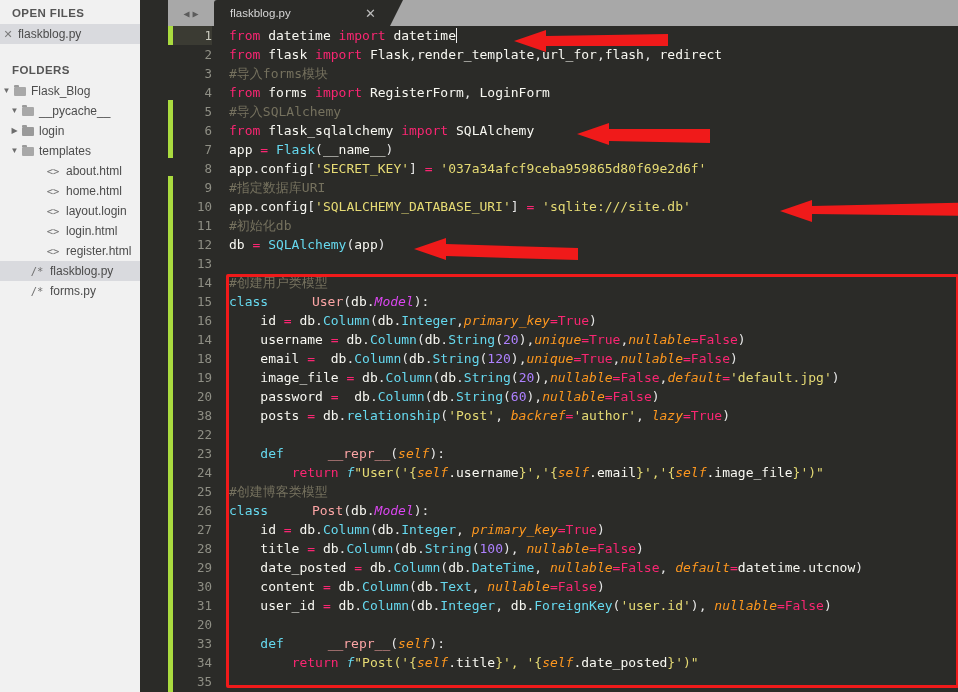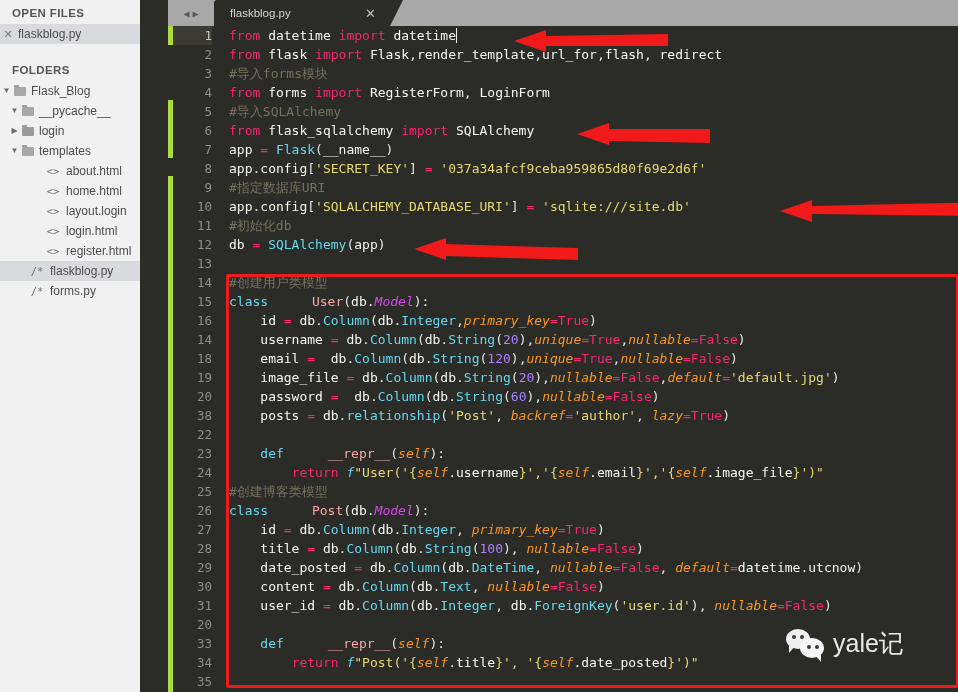--- a/index.html
+++ b/index.html
@@ -437,27 +437,16 @@
           <polygon points="612,211 644,200 644,206 818,202 818,216 644,214 644,222" fill="#f01a1a"></polygon>
         </g>
 
         <g>
           <polygon points="246,249 278,238 278,244 410,248 410,260 278,256 278,260" fill="#f01a1a"></polygon>
         </g>
       </svg>
 
       <div id="redbox" style="left:58px; top:274px; width:733px; height:414px;"></div>
 
-      <div id="watermark" style="left:618px; top:627px;">
-        <span class="wechat">
-          <span class="b1"></span>
-          <span class="eye" style="left:6px;top:6px;"></span>
-          <span class="eye" style="left:14px;top:6px;"></span>
-          <span class="b2"></span>
-          <span class="eye" style="left:21px;top:16px;"></span>
-          <span class="eye" style="left:29px;top:16px;"></span>
-        </span>
-        <span>yale记</span>
-      </div>
     </div>
 
   </div>
 </div>
 
 </body></html>

